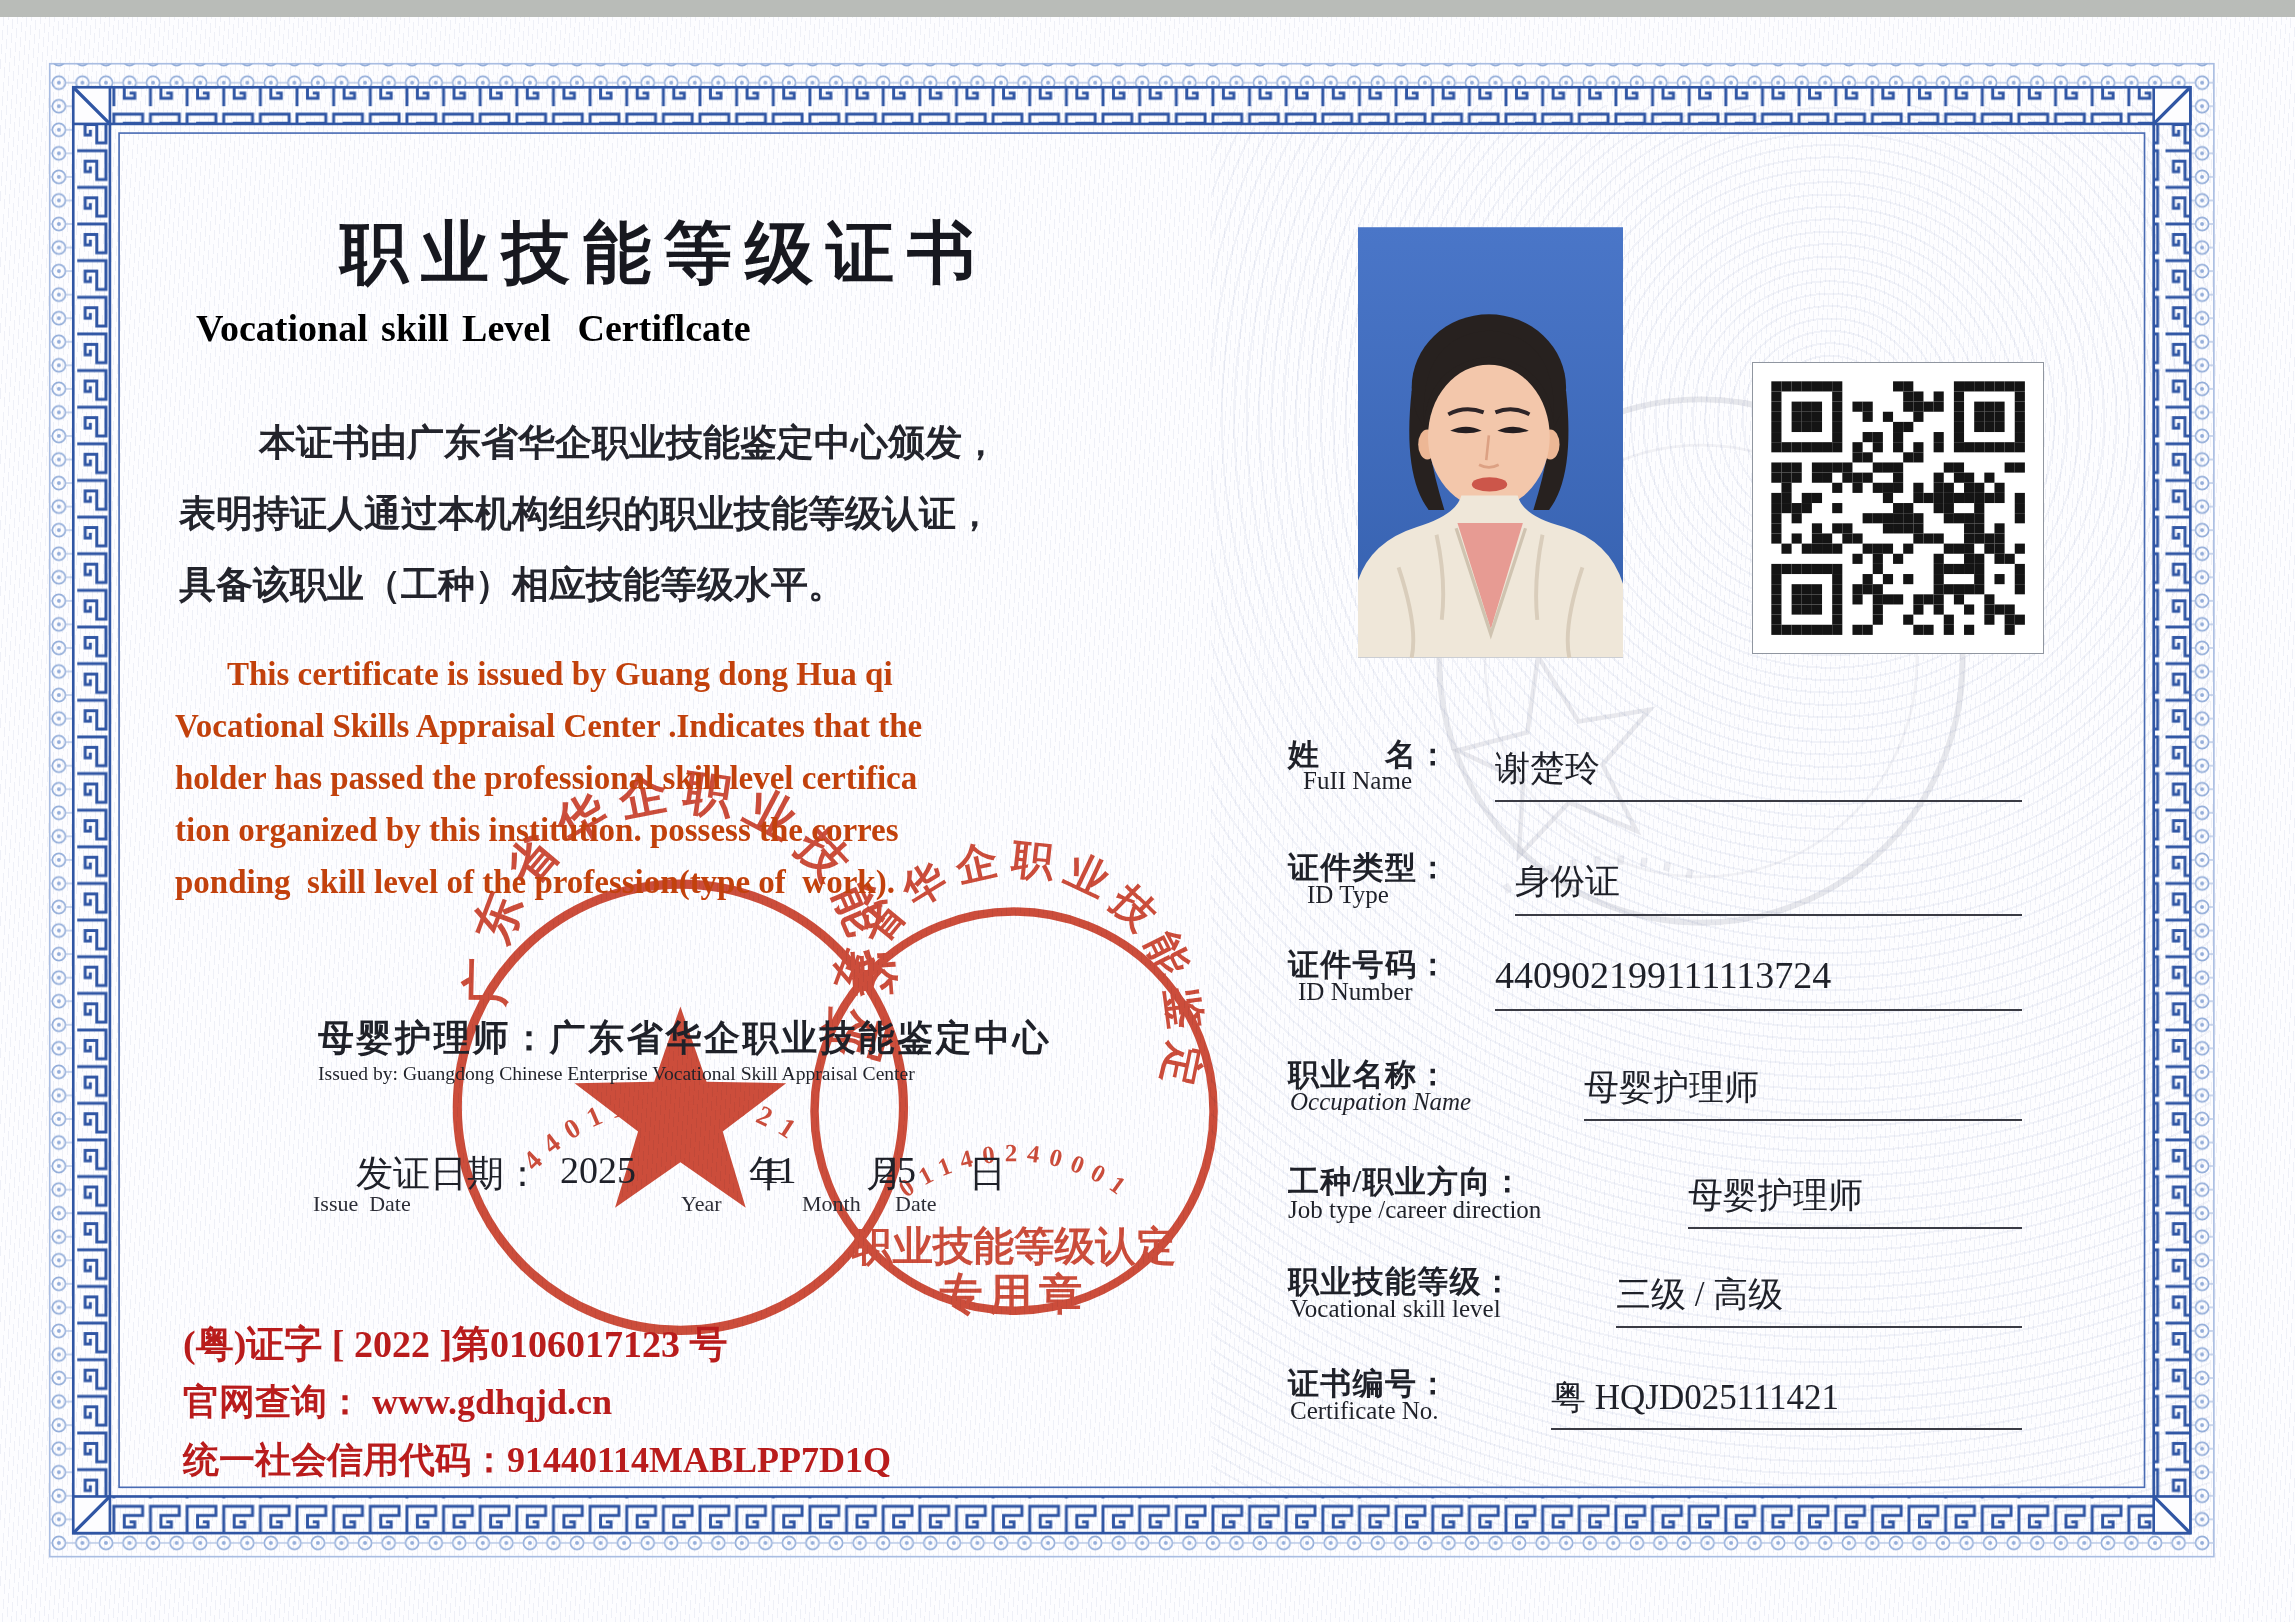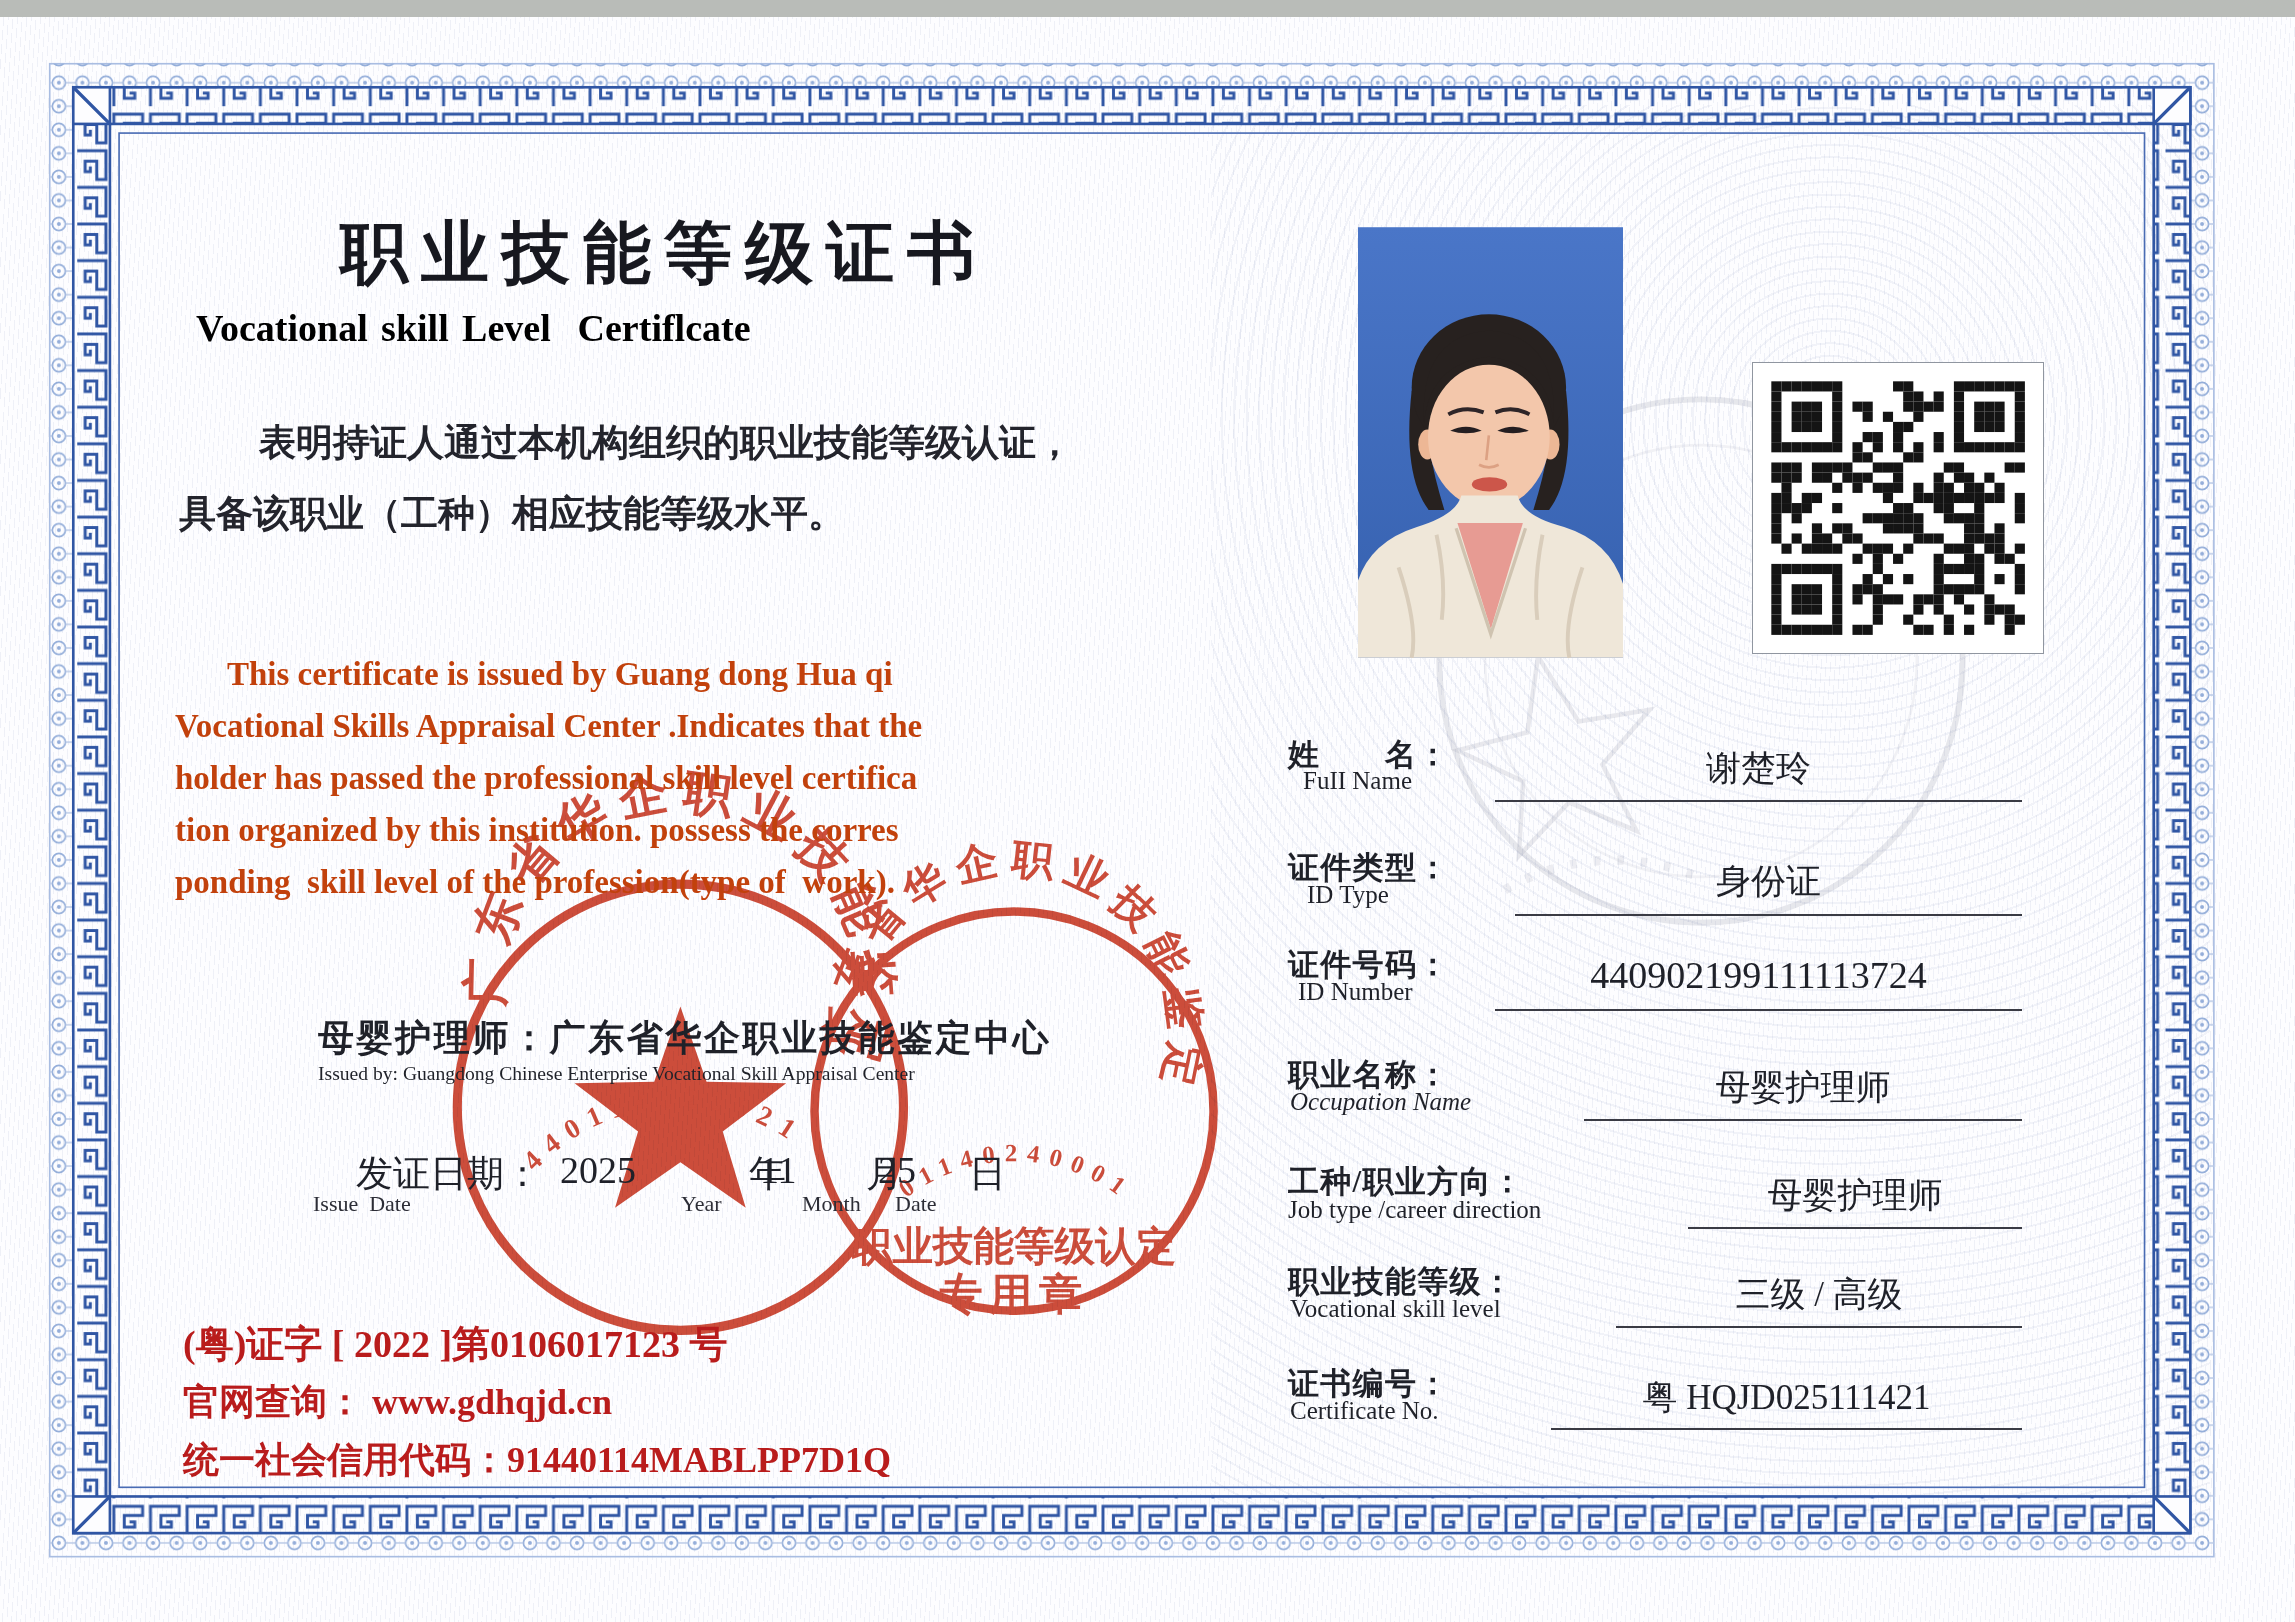--- a/index.html
+++ b/index.html
@@ -24,21 +24,21 @@
   .issued-en{left:318px;top:1063px;font-size:19.6px;}
   .d-cn{font-size:37px;font-weight:400;margin-left:48px;}
   .d-num{font-size:38px;}
   .d-sub{font-size:22px;color:#2c2d36;}
   .foot{font-weight:600;color:#b91c1c;}
   .f1{left:183px;top:1319px;font-size:38px;}
   .f2{left:183px;top:1378px;font-size:36px;}
   .f3{left:183px;top:1436px;font-size:36px;}
   .field-cn{font-size:31px;font-weight:600;letter-spacing:1.3px;}
   .field-en{font-size:25px;}
-  .field-val{font-size:35px;text-align:center;}
+  .field-val{font-size:35px;}
   .uline{position:absolute;height:2px;background:#3a3b44;z-index:3;}
   .photo-box{position:absolute;left:1358px;top:227px;width:265px;height:431px;z-index:2;}
   .qr-box{position:absolute;left:1752px;top:362px;width:292px;height:292px;background:#fff;border:1.3px solid #9096a0;box-sizing:border-box;z-index:2;padding:3.9px;}
   .qr-box svg{width:100%;height:100%;display:block;}
   .seals{z-index:4;mix-blend-mode:multiply;}
 </style>
 </head>
 <body>
 
 <div class="page">
@@ -82,20 +82,21 @@
       <circle cx="2600" cy="1010" r="330" fill="none" stroke="rgba(115,120,140,0.16)" stroke-width="4"></circle>
       <polygon points="2380,1000 2420,1110 2530,1115 2442,1182 2472,1292 2380,1228 2288,1292 2318,1182 2230,1115 2340,1110" fill="none" stroke="rgba(115,120,140,0.28)" stroke-width="7" transform="rotate(-12 2380 1140)"></polygon>
       <path d="M2300,1360 A330,330 0 0 1 2600,1342" fill="none" stroke="rgba(115,120,140,0.22)" stroke-width="14" stroke-dasharray="10 26"></path>
     </g>
   </svg>
 
   <div class="t title-cn">职业技能等级证书</div>
   <div class="t title-en">Vocational skill Level  Certiflcate</div>
 
   <div class="para-cn">
+    <div class="ln">本证书由广东省华企职业技能鉴定中心颁发，</div>
     <div class="ln">表明持证人通过本机构组织的职业技能等级认证，</div>
     <div class="ln">具备该职业（工种）相应技能等级水平。</div>
   </div>
 
   <div class="para-en">
     <div class="ln">This certificate is issued by Guang dong Hua qi</div>
     <div class="ln">Vocational Skills Appraisal Center .Indicates that the</div>
     <div class="ln">holder has passed the professional skill level certifica</div>
     <div class="ln">tion organized by this institution. possess the corres</div>
     <div class="ln">ponding  skill level of the profession(type of  work).</div>

